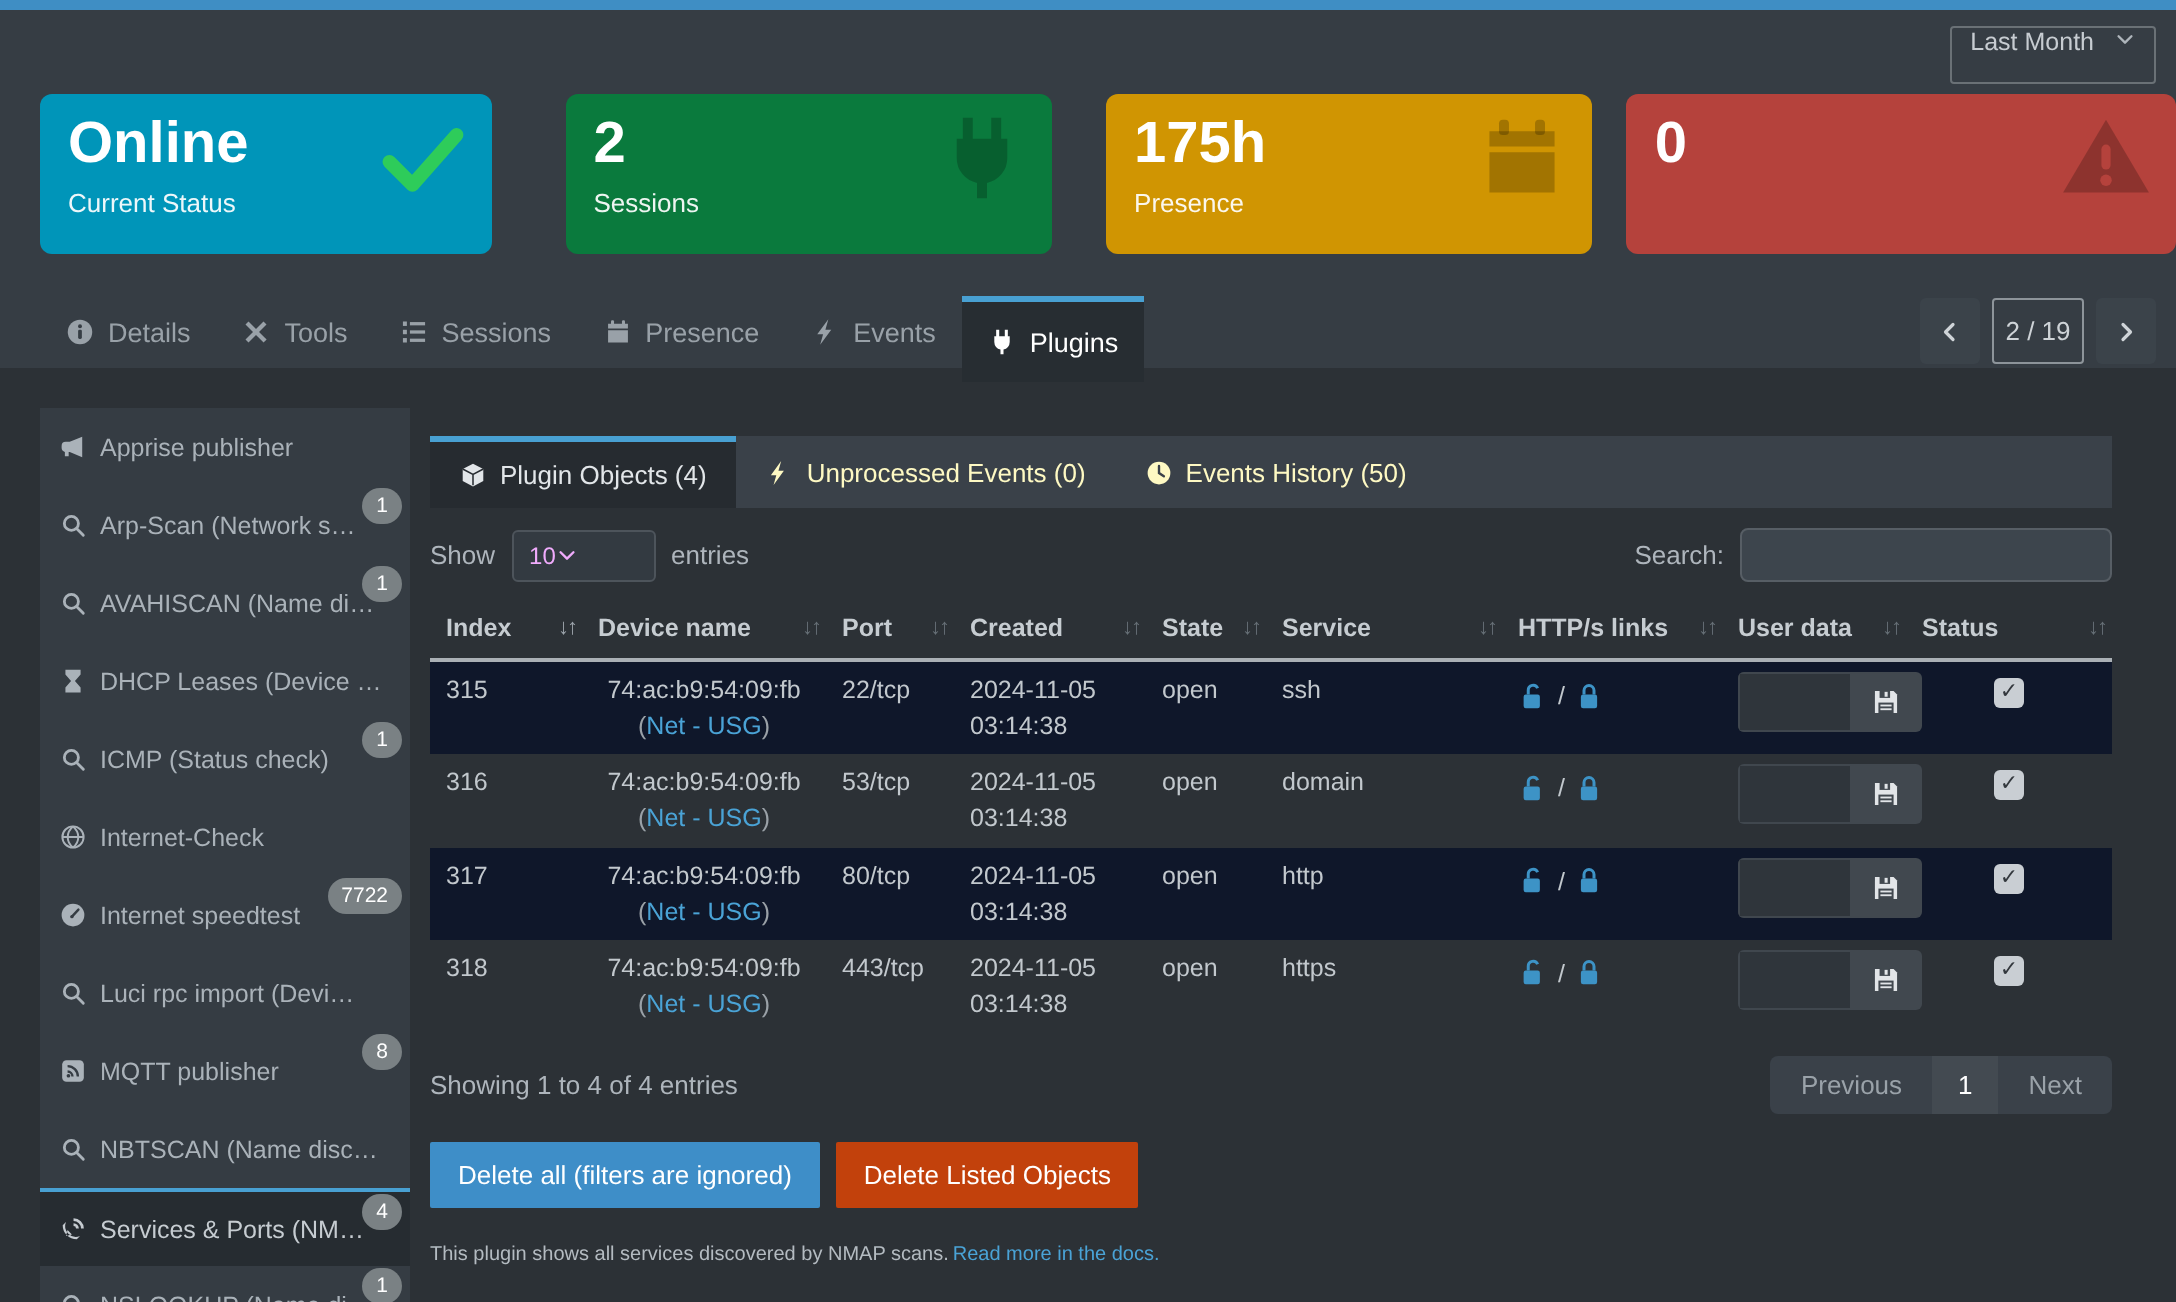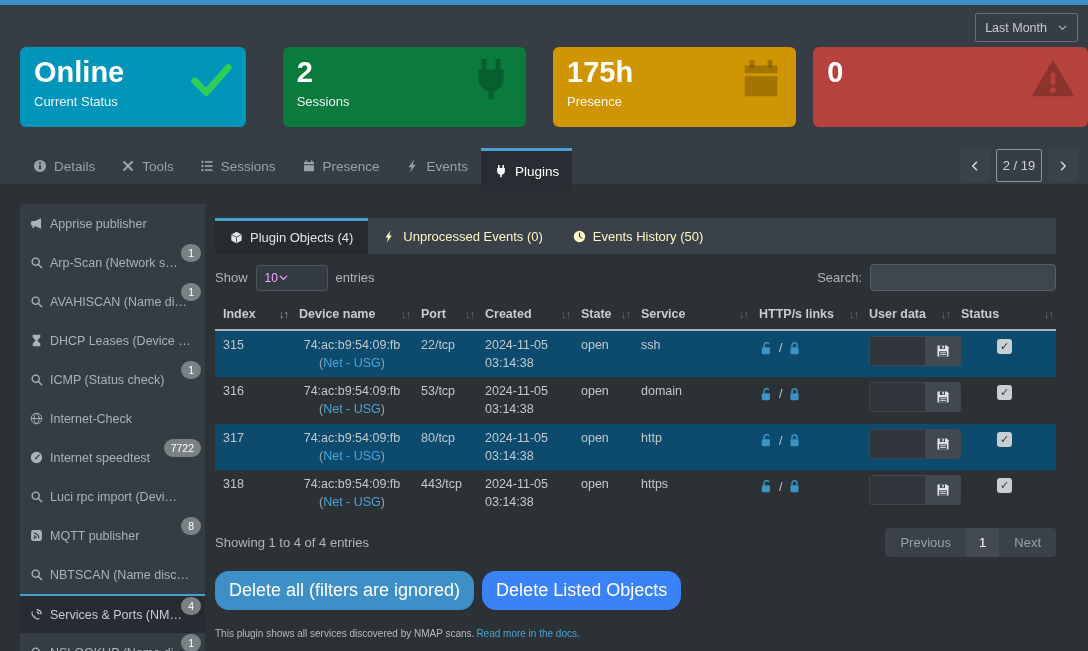--- a/index.html
+++ b/index.html
@@ -12,21 +12,21 @@
   }
   .topstrip { height:5px; background:#3f8ec4; }
   .header-area { background:#363d44; }
 
   .titlebar { position:relative; height:42px; }
   .page-title { font-size:20px; color:#cdd2d6; padding:10px 0 0 20px; font-weight:normal; }
   .period-box {
     position:absolute; right:10px; top:8px; height:29px;
     border:1px solid #6a7176; border-radius:2px;
     color:#c7ccd1; font-size:12.5px;
-    display:flex; align-items:center; gap:10px; padding:0 9px; cursor:pointer;
+    display:flex; align-items:flex-start; gap:10px; padding:0 9px; cursor:pointer;
   }
 
   .cards { display:flex; padding-left:20px; height:80px; }
   .card { position:relative; border-radius:6px; color:#fff; padding:5px 14px; overflow:hidden; }
   .card:nth-child(1){ width:230px; margin-right:37px; }
   .card:nth-child(2){ width:248px; margin-right:27px; }
   .card:nth-child(3){ width:248px; margin-right:17px; }
   .card:nth-child(4){ width:280px; }
   .card-value { font-size:29px; font-weight:bold; line-height:40px; }
   .card-label { font-size:13px; opacity:.93; margin-top:2px; }
@@ -73,21 +73,21 @@
   .select-box .ticon { width:11px; height:11px; }
   .search-input { width:186px; height:27px; background:#3d454d; border:1px solid #575e65; border-radius:4px;
     color:#d7dbde; font-size:13px; padding:0 8px; outline:none; font-family:inherit; }
 
   table.objects { width:100%; border-collapse:collapse; margin-top:12px; table-layout:fixed; }
   thead th { color:#c6ccd1; font-size:12.5px; text-align:left; vertical-align:bottom;
     padding:4px 18px 8px 8px; border-bottom:2px solid #aab0b5; position:relative; font-weight:bold; cursor:pointer; }
   .sort { position:absolute; right:3px; bottom:9px; color:#666f76; font-size:11px; letter-spacing:-1px; }
   .sort.active { color:#9ba3aa; }
   tbody td { font-size:12.5px; color:#c2c8cd; padding:5px 8px; vertical-align:top; line-height:1.45; }
-  tr.odd { background:#0c4a6e; }
+  tr.odd { background:#0f172a; }
   td.center { text-align:center; }
   .mac-link { color:var(--link,#4aa3d6); text-decoration:none; cursor:pointer; }
   .paren { color:#9aa1a7; }
   .locks { color:#3d93c6; display:inline-flex; gap:5px; align-items:center; padding-top:3px; }
   .locks .licon { width:15px; height:15px; display:inline-block; }
   .locks .licon svg { width:100%; height:100%; }
   .locks .sep { color:#c2c8cd; }
   .udata { display:inline-flex; height:30px; width:92px; border-radius:3px; overflow:hidden; }
   .ud-input { flex:1; min-width:0; background:#2f353b; border:1px solid #40474e; border-right:none;
     color:#d7dbde; font-size:12px; padding:0 5px; outline:none; font-family:inherit; }
@@ -97,21 +97,21 @@
   .checkbox { width:15px; height:15px; background:#c9ced3; border-radius:3px; color:#33383d;
     font-size:11px; line-height:15px; text-align:center; display:inline-block; cursor:pointer; margin-top:3px; }
 
   .tfoot-row { display:flex; justify-content:space-between; align-items:center; margin-top:12px;
     font-size:13px; color:#aeb5bc; }
   .pagination { display:flex; background:#3a4149; border-radius:4px; overflow:hidden; font-size:13px; }
   .page-btn { padding:7px 15px; color:#9aa2a9; cursor:pointer; }
   .page-btn.current { color:#fff; background:#434a51; padding:7px 13px; }
 
   .actions { display:flex; gap:8px; margin-top:14px; }
-  .btn { border:none; border-radius:14px; color:#fff; font-size:18px; padding:9px 14px;
+  .btn { border:none; border-radius:1px; color:#fff; font-size:13px; padding:9px 14px;
     font-family:inherit; cursor:pointer; }
 
   .note { margin-top:18px; font-size:10px; color:#b4bbc1; }
   .note a { color:var(--link,#4aa3d6); text-decoration:none; cursor:pointer; margin-left:2px; }
 </style>
 </head>
 <body style="--link: #4aa3d6;">
 
 <div class="topstrip"></div>
 
@@ -592,20 +592,20 @@
       <div>Showing 1 to 4 of 4 entries</div>
       <div class="pagination">
         <div class="page-btn">Previous</div>
         <div class="page-btn current">1</div>
         <div class="page-btn">Next</div>
       </div>
     </div>
 
     <div class="actions">
       <button class="btn blue" style="background: rgb(62, 142, 200);">Delete all (filters are ignored)</button>
-      <button class="btn red" style="background: #3b82f6;">Delete Listed Objects</button>
+      <button class="btn red" style="background: #c2410c;">Delete Listed Objects</button>
     </div>
 
     <div class="note">
       <span>This plugin shows all services discovered by NMAP scans.</span><a>Read more in the docs.</a>
     </div>
   </main>
 </div>
 
 </body></html>

